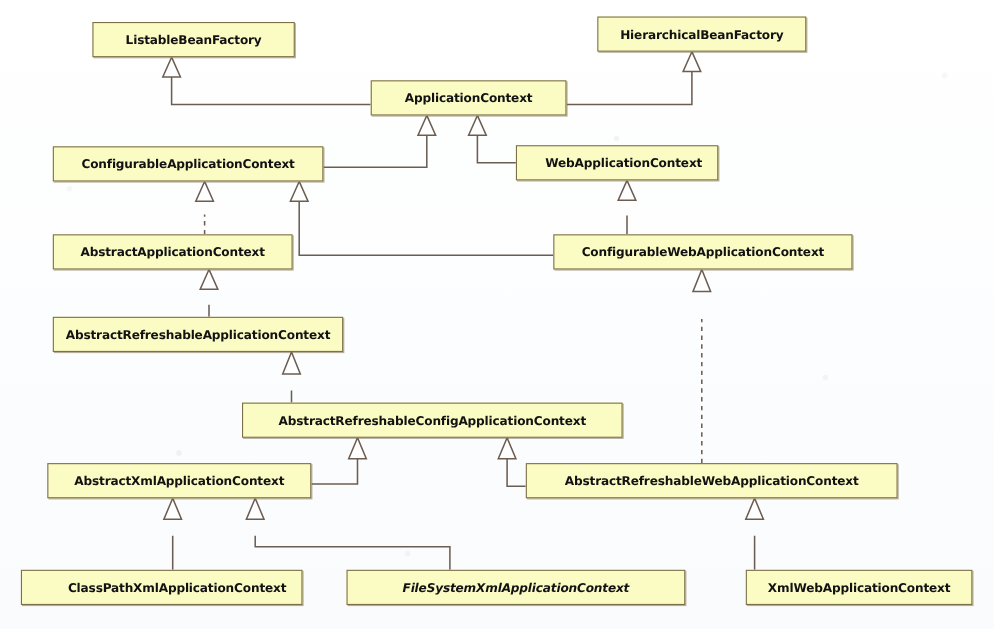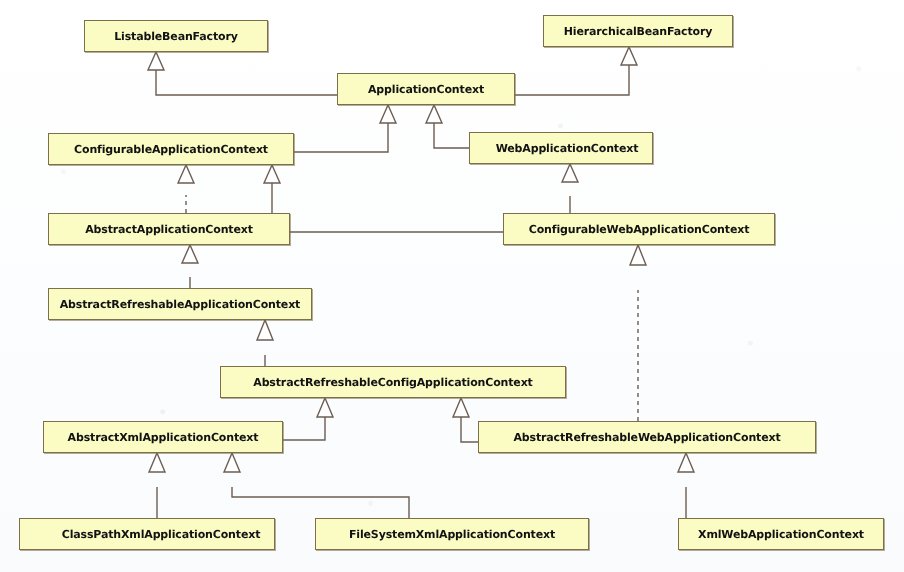--- a/index.html
+++ b/index.html
@@ -161,21 +161,21 @@
   </div>
 
   <div class="uml-class" style="left:48px;  top:133px; width:246px; height:32px;">
     <span class="cls-label">ConfigurableApplicationContext</span>
   </div>
 
   <div class="uml-class" style="left:469px; top:132px; width:184px; height:32px;padding-left:12px;">
     <span class="cls-label">WebApplicationContext</span>
   </div>
 
-  <div class="uml-class" style="left:48px;  top:213px; width:242px; height:32px;">
+  <div class="uml-class" style="left:48px;  top:213px; width:218px; height:32px;">
     <span class="cls-label">AbstractApplicationContext</span>
   </div>
 
   <div class="uml-class" style="left:503px; top:213px; width:272px; height:32px;">
     <span class="cls-label">ConfigurableWebApplicationContext</span>
   </div>
 
   <div class="uml-class" style="left:48px;  top:288px; width:264px; height:32px;">
     <span class="cls-label">AbstractRefreshableApplicationContext</span>
   </div>
@@ -189,21 +189,21 @@
   </div>
 
   <div class="uml-class" style="left:478px; top:421px; width:338px; height:32px;">
     <span class="cls-label">AbstractRefreshableWebApplicationContext</span>
   </div>
 
   <div class="uml-class" style="left:19px;  top:518px; width:256px; height:32px;padding-left:28px;">
     <span class="cls-label">ClassPathXmlApplicationContext</span>
   </div>
 
-  <div class="uml-class" style="left:315px; top:518px; width:274px; height:32px;">
+  <div class="uml-class" style="left:315px; top:518px; width:308px; height:32px;font-style:italic;">
     <span class="cls-label">FileSystemXmlApplicationContext</span>
   </div>
 
   <div class="uml-class" style="left:678px; top:518px; width:206px; height:32px;">
     <span class="cls-label">XmlWebApplicationContext</span>
   </div>
 
 </div>
 
 </body></html>

